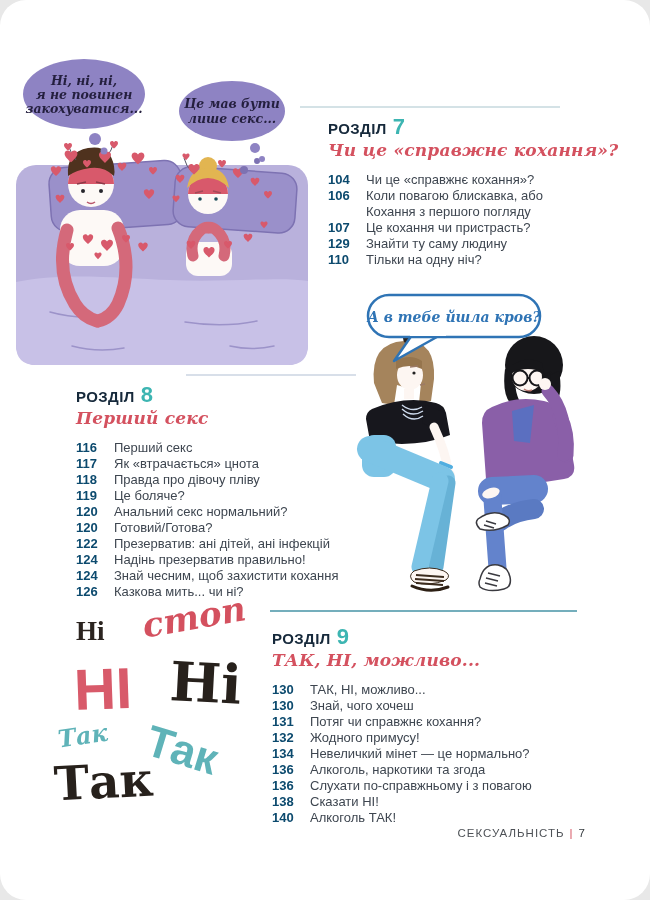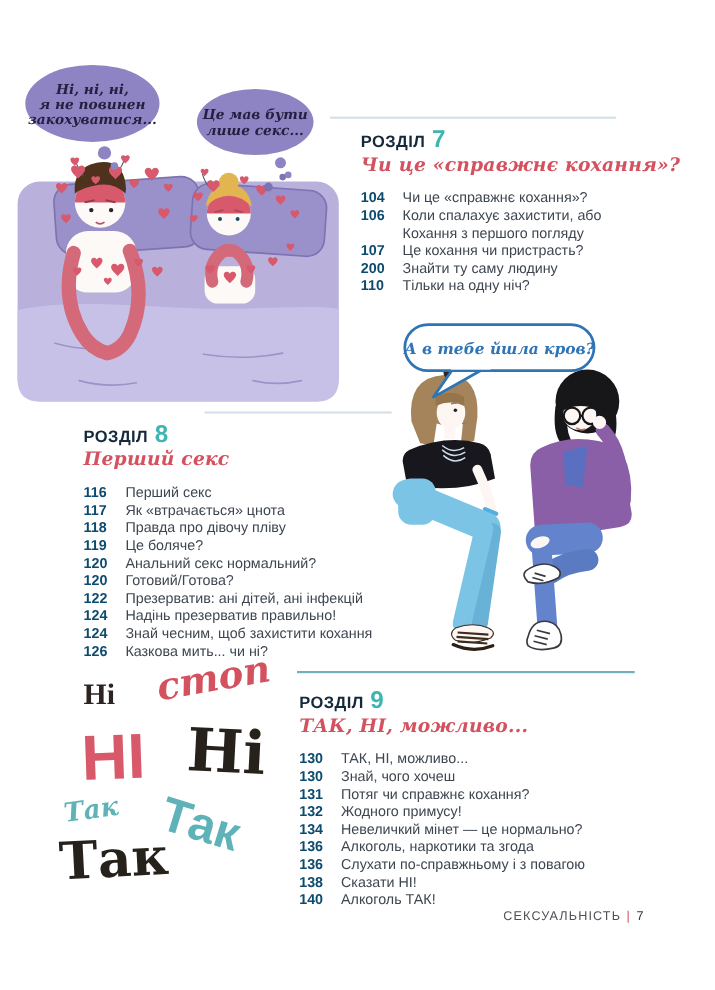--- a/index.html
+++ b/index.html
@@ -1,17 +1,17 @@
 <!DOCTYPE html>
 <html><head>
 <meta charset="utf-8">
 <style>
   * { margin:0; padding:0; box-sizing:border-box; }
   body { background:#e8e8e8; font-family:"Liberation Sans", sans-serif; }
-  .page { position:relative; width:650px; height:900px; background:#ffffff; margin:0 auto; overflow:hidden; }
+  .page { position:relative; width:650px; height:900px; background:#ffffff; margin:0 auto; overflow:hidden;border-radius:26px; }
 
   
   .divider { position:absolute; height:2px; }
   .line-top    { left:300px; top:106px; width:260px; background:#d4e2e6; }
   .line-mid    { left:186px; top:374px; width:170px; background:#d8dfe9; }
   .line-bottom { left:270px; top:610px; width:307px; background:#74aebc; }
 
   
   .section { position:absolute; }
   .section-7 { left:328px; top:116px; width:305px; }
@@ -168,32 +168,32 @@
     <div class="sec-title">Чи це «справжнє кохання»?</div>
     <div class="toc-row">
       <span class="toc-page">104</span>
       <span class="toc-text">
           <span class="toc-line">Чи це «справжнє кохання»?</span>
         </span>
     </div>
     <div class="toc-row">
       <span class="toc-page">106</span>
       <span class="toc-text">
-        <span class="toc-line">Коли спалахує захистити, або</span>
+        <span class="toc-line">Коли повагою блискавка, або</span>
         <span class="toc-line">Кохання з першого погляду</span>
       </span>
     </div>
     <div class="toc-row">
       <span class="toc-page">107</span>
       <span class="toc-text">
           <span class="toc-line">Це кохання чи пристрасть?</span>
         </span>
     </div>
     <div class="toc-row">
-      <span class="toc-page">200</span>
+      <span class="toc-page">129</span>
       <span class="toc-text">
           <span class="toc-line">Знайти ту саму людину</span>
         </span>
     </div>
     <div class="toc-row">
       <span class="toc-page">110</span>
       <span class="toc-text">
           <span class="toc-line">Тільки на одну ніч?</span>
         </span>
     </div>

